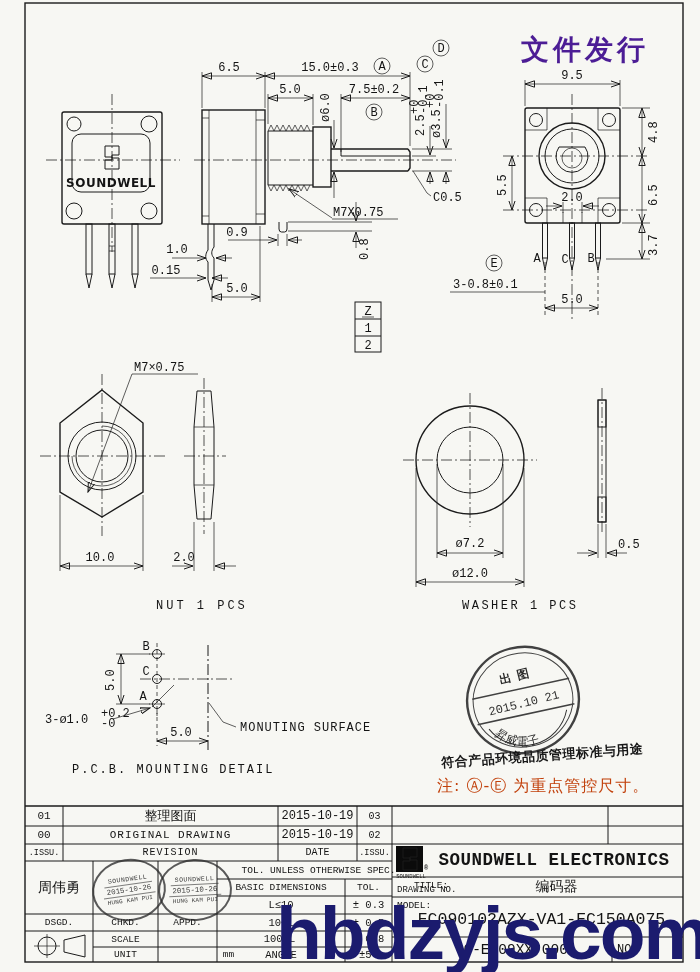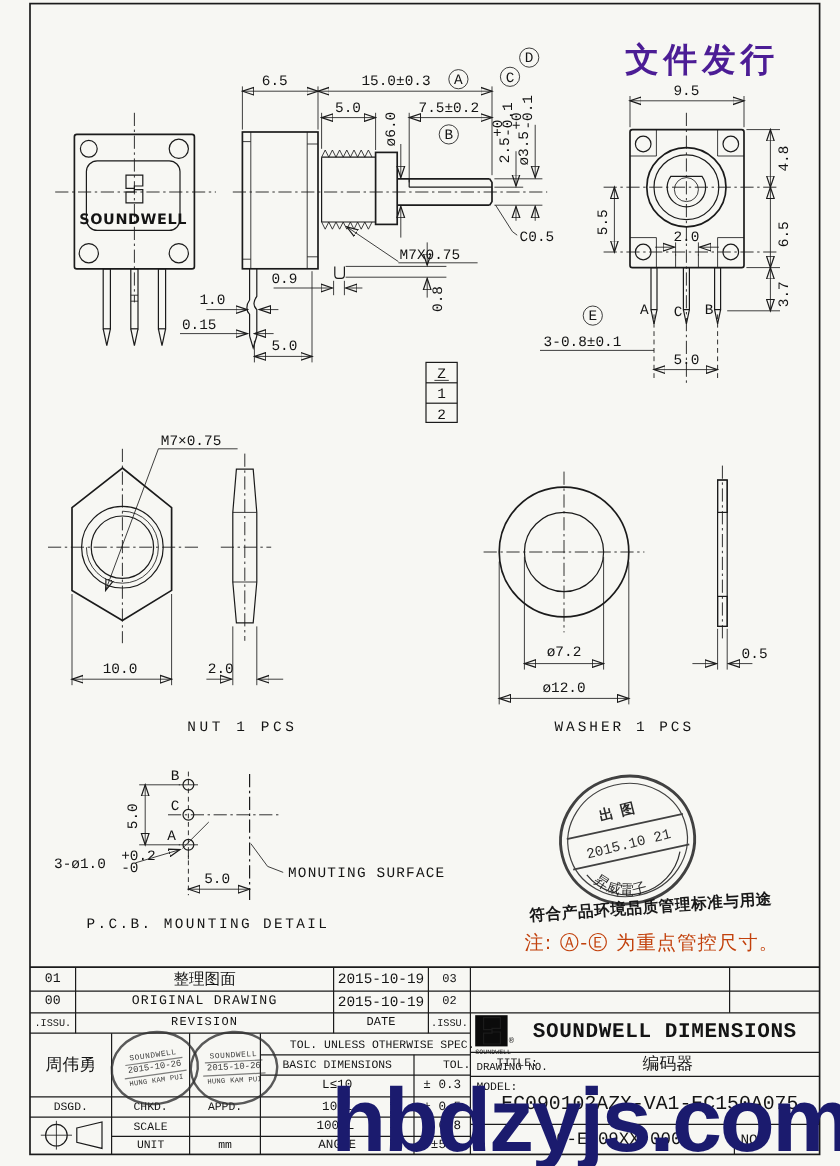--- a/index.html
+++ b/index.html
@@ -422,42 +422,42 @@
 <div class="cell" style="left:63px;top:844px;width:215px;height:17px;font-size:10px;letter-spacing:1px;">REVISION</div>
 <div class="cell" style="left:278px;top:844px;width:79px;height:17px;font-size:10px;">DATE</div>
 <div class="cell" style="left:357px;top:844px;width:35px;height:17px;font-size:8.5px;">.ISSU.</div>
 
 <div class="cell cn" style="left:25px;top:861px;width:68px;height:53px;font-size:14px;">周伟勇</div>
 <div class="cell" style="left:25px;top:914px;width:68px;height:17px;font-size:9.5px;">DSGD.</div>
 <div class="cell" style="left:93px;top:914px;width:65px;height:17px;font-size:9.5px;">CHKD.</div>
 <div class="cell" style="left:158px;top:914px;width:59px;height:17px;font-size:9.5px;">APPD.</div>
 <div class="cell" style="left:93px;top:931px;width:65px;height:16px;font-size:9.5px;">SCALE</div>
 <div class="cell" style="left:93px;top:947px;width:65px;height:15px;font-size:9.5px;">UNIT</div>
-<div class="cell" style="left:158px;top:947px;width:59px;height:15px;font-size:9.5px;">mm</div>
+<div class="cell" style="left:158px;top:947px;width:59px;height:15px;font-size:9.5px;padding-left:41px;">mm</div>
 
 <div class="cell" style="left:217px;top:861px;width:203px;height:18px;font-size:9.5px;">TOL. UNLESS OTHERWISE SPEC.</div>
 <div class="cell" style="left:217px;top:879px;width:128px;height:17px;font-size:9.5px;">BASIC DIMENSIONS</div>
-<div class="cell" style="left:345px;top:879px;width:47px;height:17px;font-size:9.5px;margin-left:12px;">TOL.</div>
+<div class="cell" style="left:345px;top:879px;width:47px;height:17px;font-size:9.5px;">TOL.</div>
 <div class="cell" style="left:217px;top:896px;width:128px;height:18px;font-size:10.5px;">L≤10</div>
 <div class="cell" style="left:345px;top:896px;width:47px;height:18px;font-size:10.5px;">± 0.3</div>
 <div class="cell" style="left:217px;top:914px;width:128px;height:17px;font-size:10.5px;">10&lt;L</div>
 <div class="cell" style="left:345px;top:914px;width:47px;height:17px;font-size:10.5px;">± 0.5</div>
 <div class="cell" style="left:217px;top:931px;width:125px;height:16px;font-size:10.5px;">100≤L</div>
 <div class="cell" style="left:345px;top:931px;width:47px;height:16px;font-size:10.5px;">± 0.8</div>
 <div class="cell" style="left:217px;top:947px;width:128px;height:15px;font-size:10.5px;">ANGLE</div>
 <div class="cell" style="left:345px;top:947px;width:47px;height:15px;font-size:10.5px;">±5°</div>
 
 <div class="logo-sq">
   <svg width="27" height="26" viewBox="0 0 27 26">
         <path d="M7,2 h14 v9 h-7 v3 h7 v10 h-14 v-9 h7 v-3 h-7 z" fill="#ffffff" stroke="none"></path>
       </svg>
 </div>
 <div class="brand-tiny">SOUNDWELL</div>
 <div class="reg">®</div>
-<div class="cell" style="left:428px;top:845px;width:252px;height:30px;font-size:17.5px;letter-spacing:.5px;font-weight:700;">SOUNDWELL DIMENSIONS</div>
+<div class="cell" style="left:428px;top:845px;width:252px;height:30px;font-size:17.5px;letter-spacing:.5px;font-weight:700;">SOUNDWELL ELECTRONICS</div>
 <div class="cell left" style="left:414px;top:879px;width:60px;height:12px;font-size:9.5px;">TITLE:</div>
 <div class="cell cn" style="left:430px;top:877px;width:253px;height:20px;font-size:14px;">编码器</div>
 <div class="cell left" style="left:397px;top:899px;width:60px;height:12px;font-size:9.5px;">MODEL:</div>
 <div class="cell" style="left:400px;top:905px;width:283px;height:28px;font-size:16.5px;">EC090102AZX-VA1-EC150A075</div>
 <div class="cell left" style="left:397px;top:884px;width:80px;height:12px;font-size:9px;">DRAWING NO.</div>
 <div class="cell" style="left:430px;top:939px;width:180px;height:22px;font-size:14.5px;">C-EC09XX-0001</div>
 <div class="cell left" style="left:617px;top:940px;width:50px;height:20px;font-size:12px;">NO:</div>
 
 <div class="oval" style="left:92px;top:859px;transform:rotate(-8deg);">
   <span class="s1">SOUNDWELL</span>

